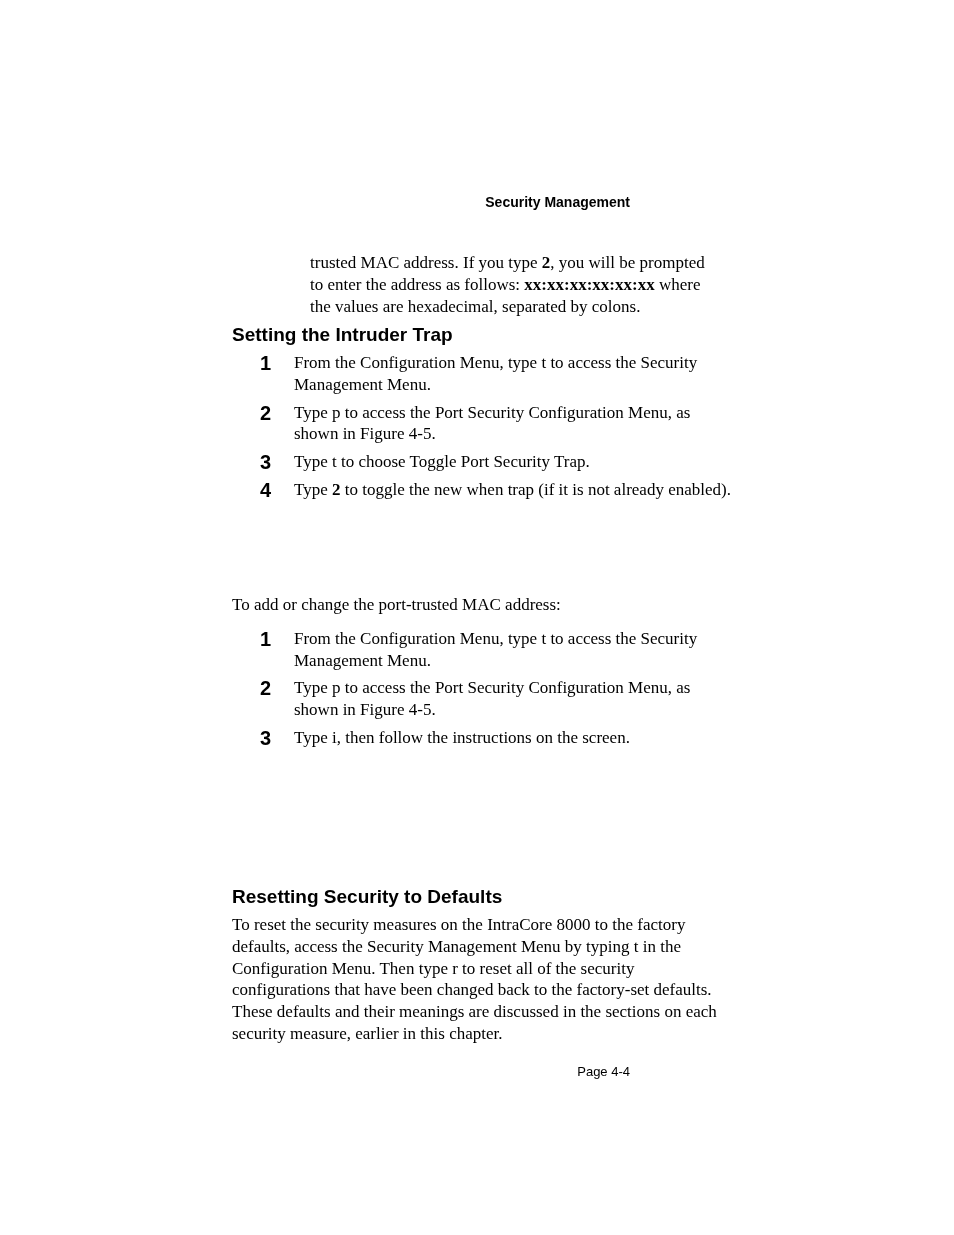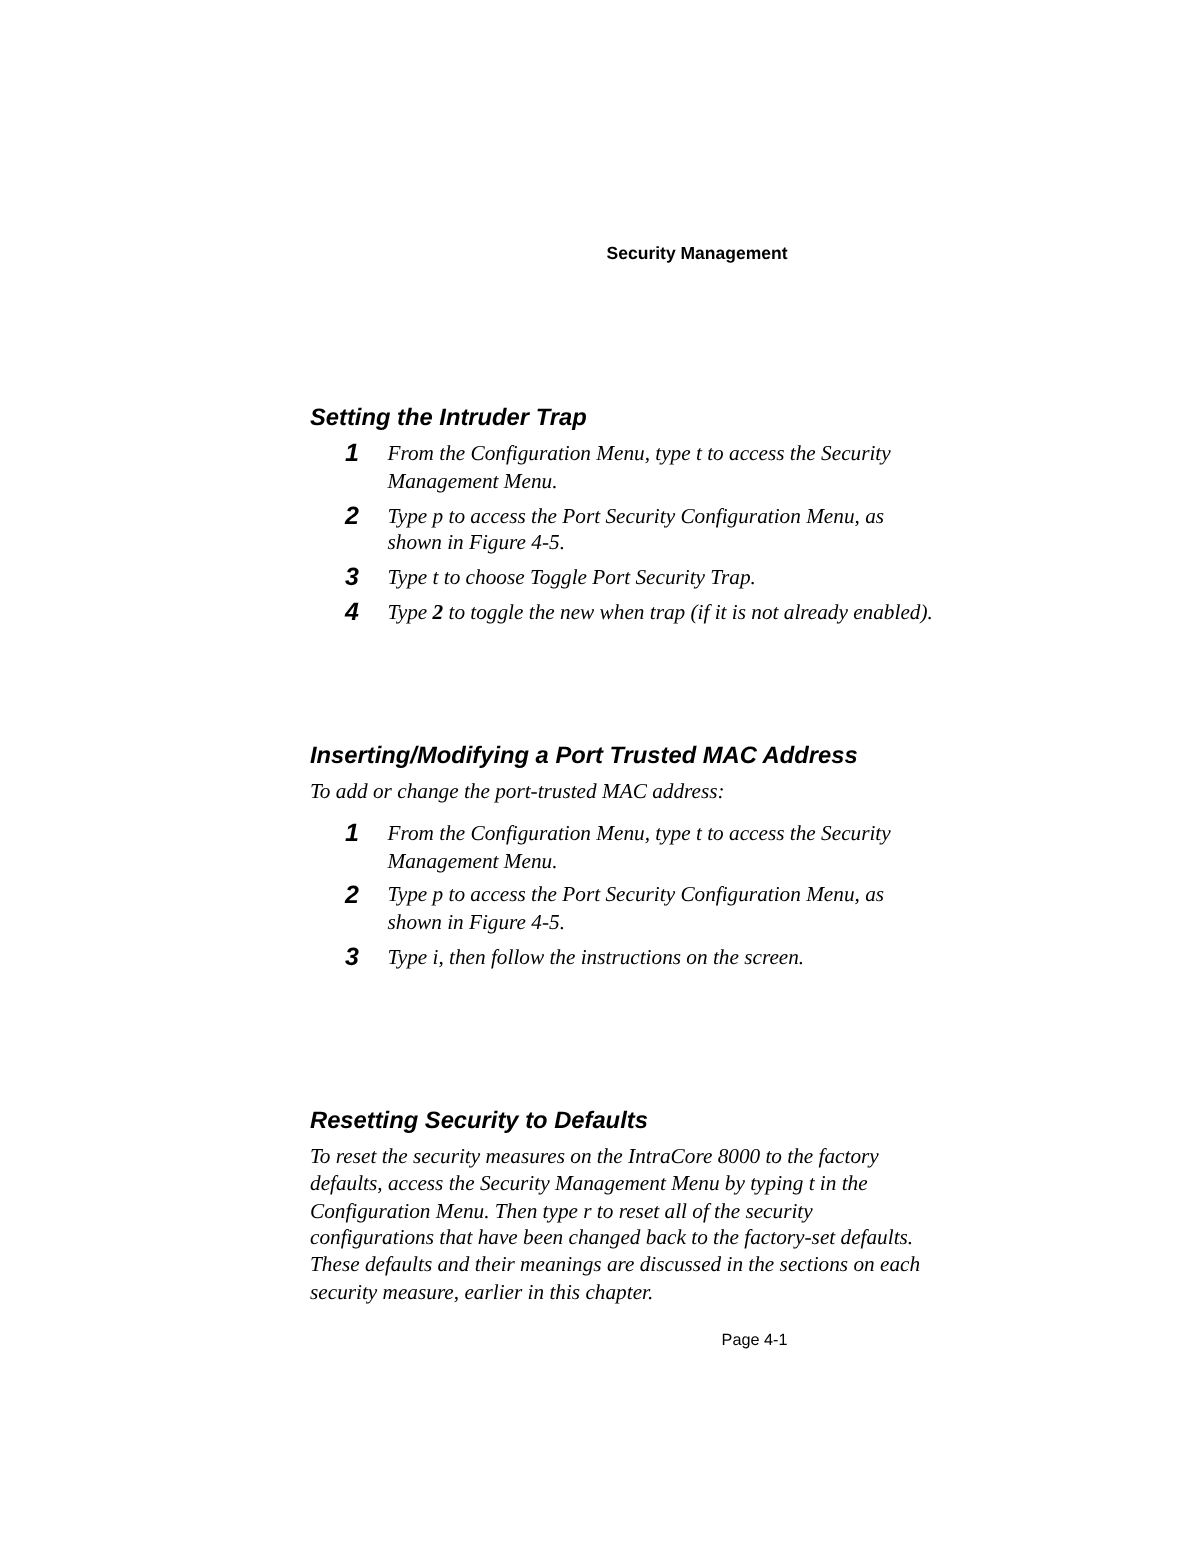--- a/index.html
+++ b/index.html
@@ -27,23 +27,22 @@
   .intro-block {
     position: absolute;
     top: 252px;
     left: 310px;
     width: 395px;
     line-height: 1.28;
     font-size: 17px;
   }
   .section {
     position: absolute;
-    left: 248px;
+    left: 232px;
     width: 504px;
-    font-style: italic;
   }
   .section h2 {
     font-family: Arial, Helvetica, sans-serif;
     font-weight: bold;
     font-size: 19px;
     margin: 0 0 6px 0;
   }
   .para {
     font-size: 17px;
     line-height: 1.28;
@@ -80,20 +79,23 @@
   }
   b { font-weight: bold; }
 </style>
 </head>
 <body>
 
 <div class="page">
 
   <div class="header-title">Security Management</div>
 
+  <div class="intro-block">
+    <span>trusted MAC address. If you type </span><b>2</b><span>, you will be prompted to enter the address as follows: </span><b>xx:xx:xx:xx:xx:xx</b><span> where the values are hexadecimal, separated by colons.</span>
+  </div>
 
   <div class="section" style="top:324px;">
     <h2>Setting the Intruder Trap</h2>
     <div class="steps">
       <div class="step-row">
         <span class="step-num">1</span>
         <span class="step-text">From the Configuration Menu, type t to access the Security Management Menu.</span>
       </div>
       <div class="step-row">
         <span class="step-num">2</span>
@@ -106,21 +108,20 @@
       <div class="step-row">
         <span class="step-num">4</span>
         <span class="step-text">
           <span>Type </span><b>2</b><span> to toggle the new when trap (if it is not already enabled).</span>
         </span>
       </div>
     </div>
   </div>
 
   <div class="section" style="top:594px;">
-    <h2>Inserting/Modifying a Port Trusted MAC Address</h2>
     <p class="para">To add or change the port-trusted MAC address:</p>
     <div class="steps">
       <div class="step-row">
         <span class="step-num">1</span>
         <span class="step-text">From the Configuration Menu, type t to access the Security Management Menu.</span>
       </div>
       <div class="step-row">
         <span class="step-num">2</span>
         <span class="step-text">Type p to access the Port Security Configuration Menu, as shown in Figure 4-5.</span>
       </div>
@@ -129,15 +130,15 @@
         <span class="step-text">Type i, then follow the instructions on the screen.</span>
       </div>
     </div>
   </div>
 
   <div class="section" style="top:846px;margin-top:40px;">
     <h2>Resetting Security to Defaults</h2>
     <p class="para">To reset the security measures on the IntraCore 8000 to the factory defaults, access the Security Management Menu by typing t in the Configuration Menu. Then type r to reset all of the security configurations that have been changed back to the factory-set defaults. These defaults and their meanings are discussed in the sections on each security measure, earlier in this chapter.</p>
   </div>
 
-  <div class="page-num">Page 4-1</div>
+  <div class="page-num">Page 4-4</div>
 
 </div>
 
 </body></html>

